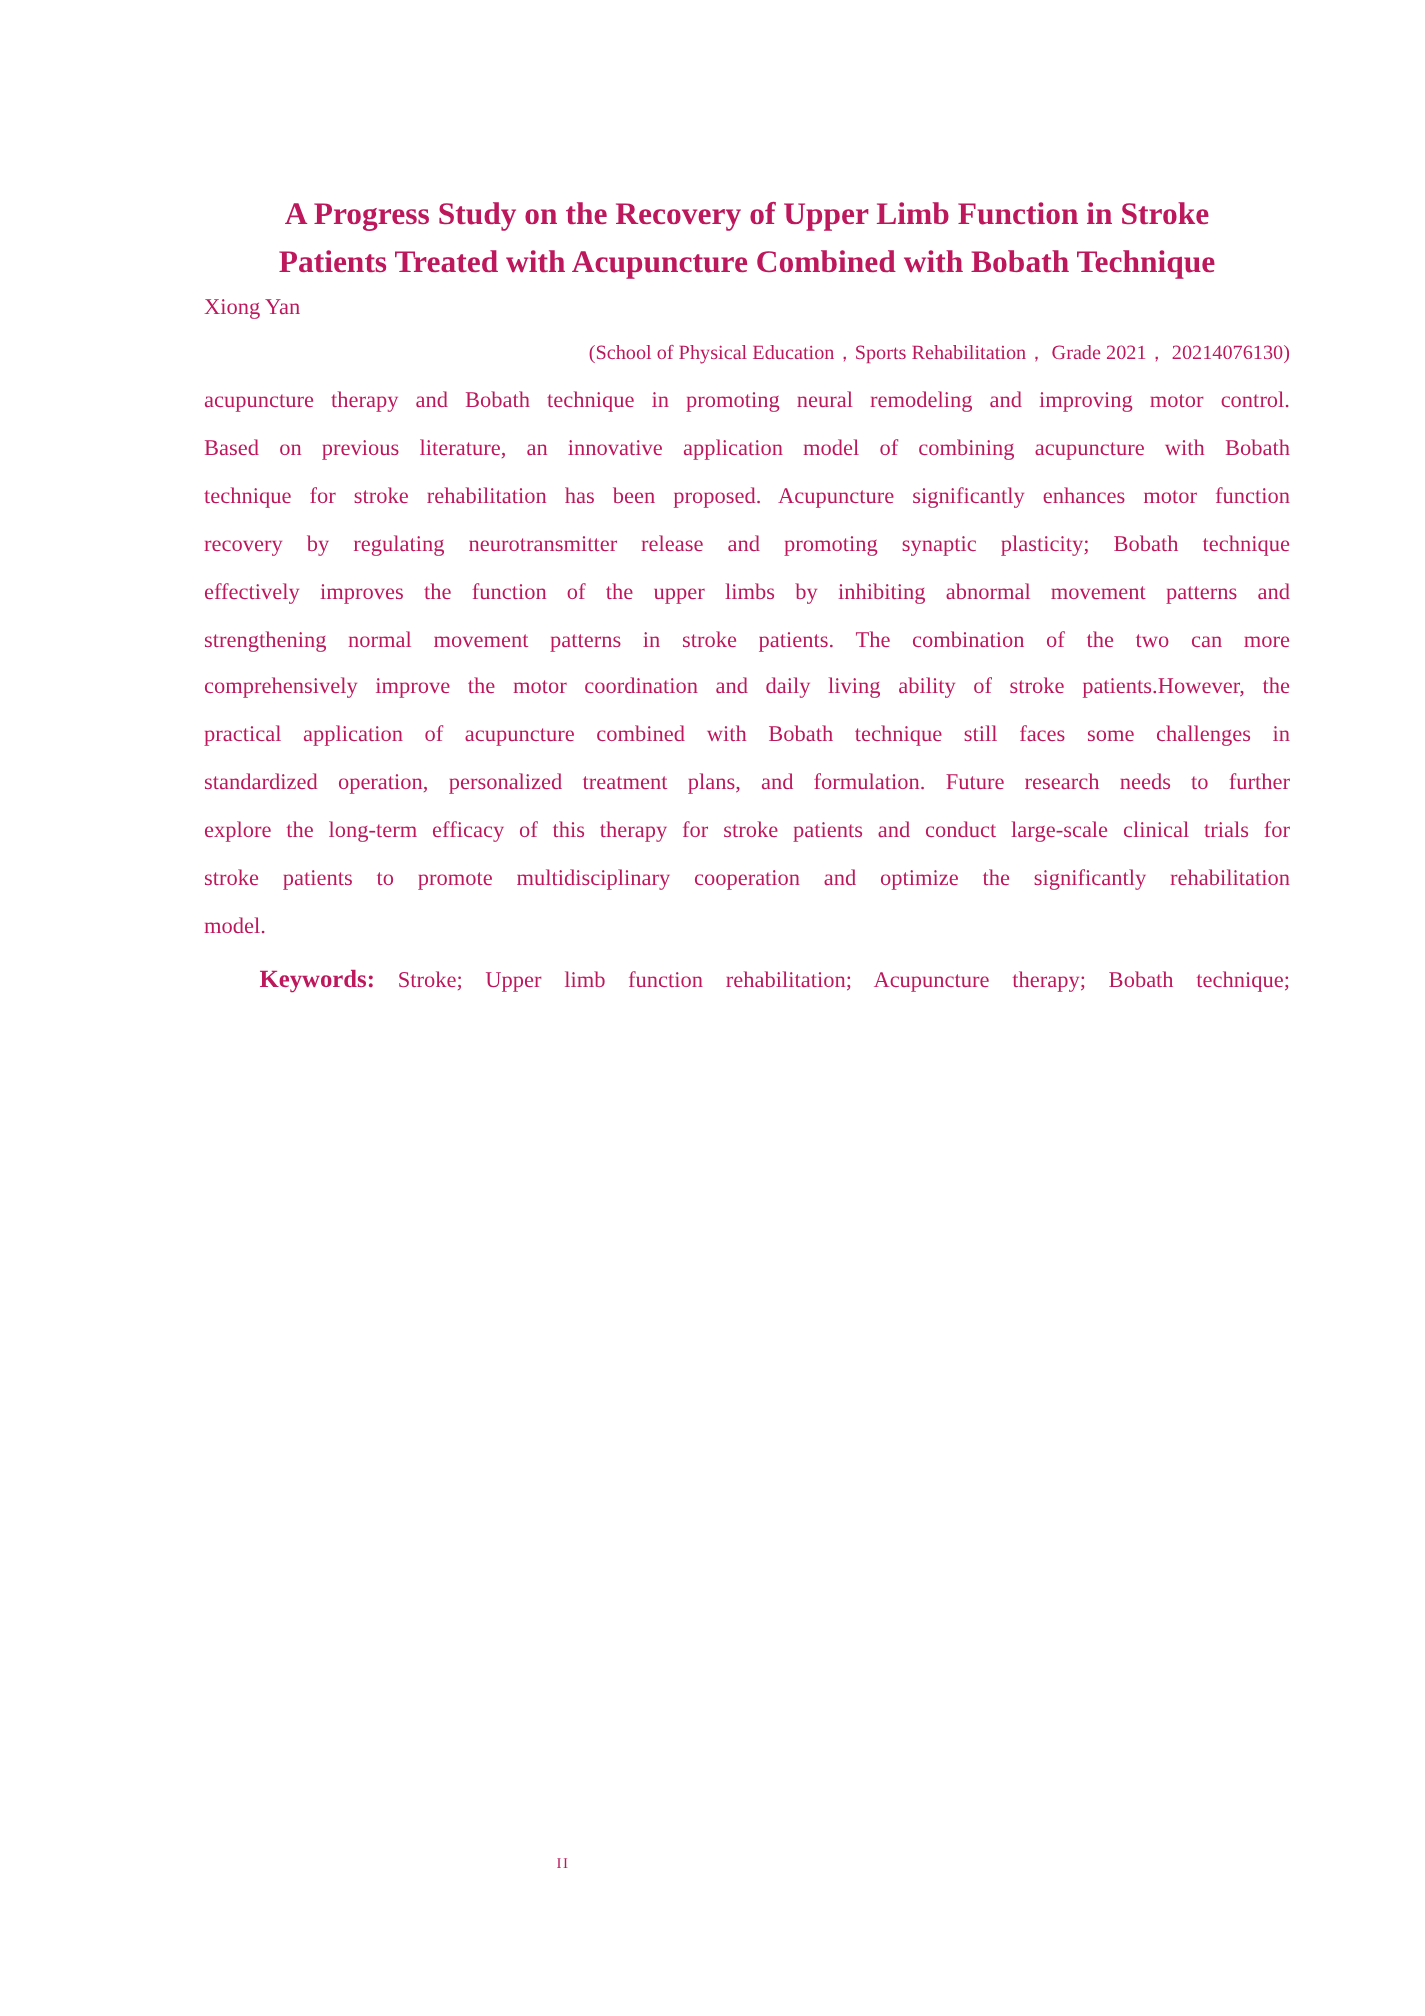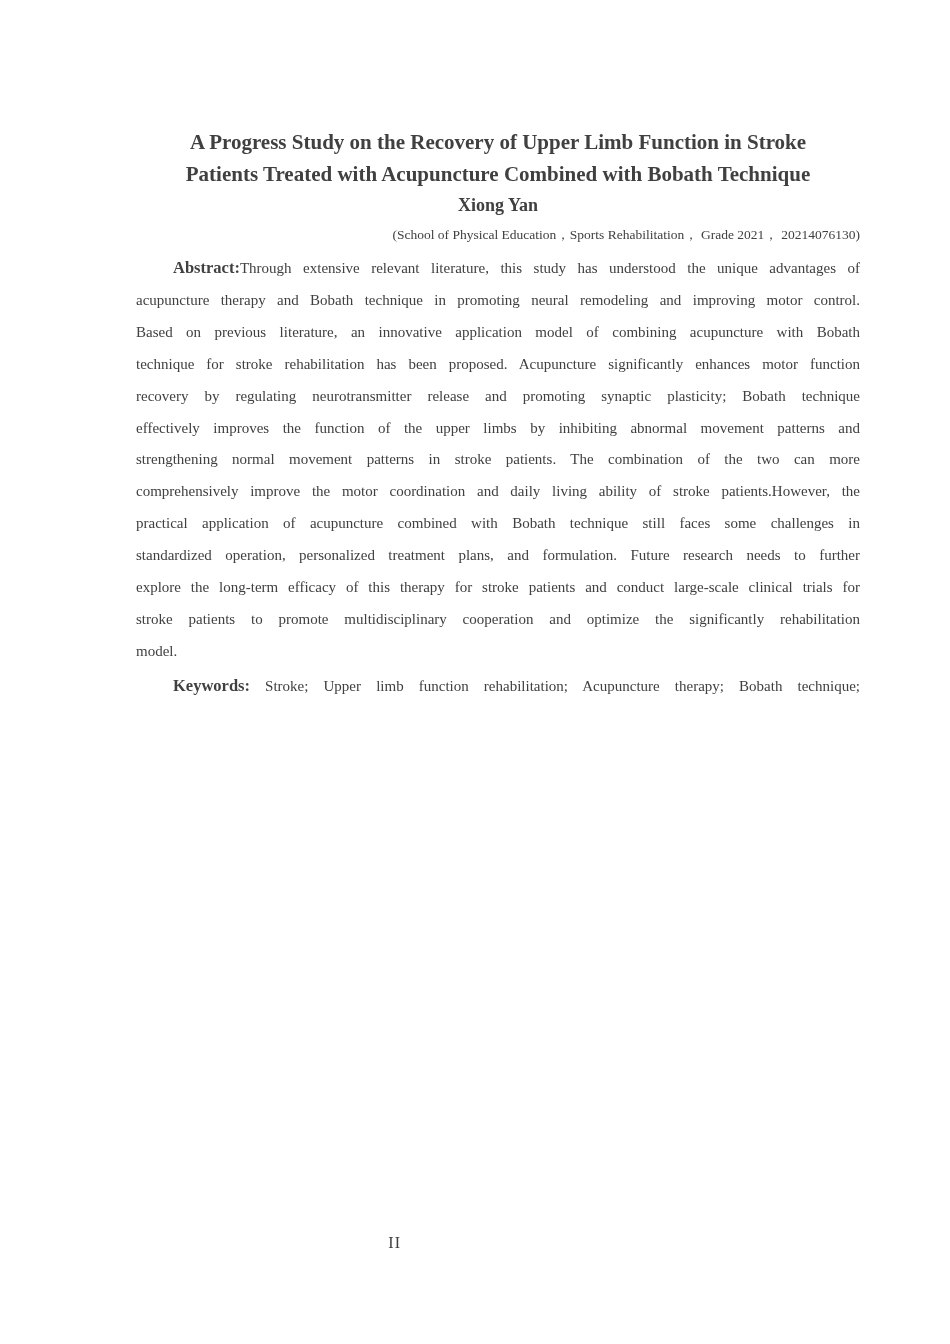--- a/index.html
+++ b/index.html
@@ -5,41 +5,39 @@
   html, body {
     margin: 0;
     padding: 0;
     background: #ffffff;
   }
   .page {
     position: relative;
     width: 950px;
     height: 1344px;
     background: #ffffff;
-    color: #404040;
+    color: #be185d;
     font-family: "Liberation Serif", "DejaVu Serif", serif;
     overflow: hidden;
   }
   .content {
     position: absolute;
     left: 136px;
     top: 126px;
     width: 724px;
   }
   .doc-title {
     font-size: 21px;
     font-weight: bold;
     line-height: 32px;
     text-align: center;
   }
   .author-line {
-    font-size: 18px;
+    font-size: 15px;
     line-height: 30px;
-    text-align: center;
-    font-weight: bold;
   }
   .affiliation-line {
     font-size: 13.5px;
     line-height: 30px;
     text-align: right;
   }
   .abstract-block {
     margin-top: 2px;
     font-size: 15px;
   }
@@ -59,43 +57,42 @@
   }
   .lead-bold {
     font-weight: bold;
     font-size: 16.5px;
   }
   .page-number {
     position: absolute;
     left: 371px;
     top: 1235px;
     width: 30px;
-    text-align: right;
-    font-size: 16px;
+    text-align: left;
+    font-size: 10px;
     line-height: 16px;
     letter-spacing: 1px;
   }
 </style>
 </head>
 <body>
 
 <div class="page">
   <div class="content">
 
     <div class="doc-title">
       <div>A Progress Study on the Recovery of Upper Limb Function in Stroke</div>
       <div>Patients Treated with Acupuncture Combined with Bobath Technique</div>
     </div>
 
     <div class="author-line">Xiong Yan</div>
 
     <div class="affiliation-line">(School of Physical Education，Sports Rehabilitation， Grade 2021， 20214076130)</div>
 
     <div class="abstract-block">
-      <div class="jline"><span class="indent"></span><span class="lead-bold">Abstract:</span><span>Through extensive relevant literature, this study has understood the unique advantages of</span></div>
       <div class="jline">acupuncture therapy and Bobath technique in promoting neural remodeling and improving motor control.</div>
       <div class="jline">Based on previous literature, an innovative application model of combining acupuncture with Bobath</div>
       <div class="jline">technique for stroke rehabilitation has been proposed. Acupuncture significantly enhances motor function</div>
       <div class="jline">recovery by regulating neurotransmitter release and promoting synaptic plasticity; Bobath technique</div>
       <div class="jline">effectively improves the function of the upper limbs by inhibiting abnormal movement patterns and</div>
       <div class="jline">strengthening normal movement patterns in stroke patients. The combination of the two can more</div>
       <div class="jline">comprehensively improve the motor coordination and daily living ability of stroke patients.However, the</div>
       <div class="jline">practical application of acupuncture combined with Bobath technique still faces some challenges in</div>
       <div class="jline">standardized operation, personalized treatment plans, and formulation. Future research needs to further</div>
       <div class="jline">explore the long-term efficacy of this therapy for stroke patients and conduct large-scale clinical trials for</div>

